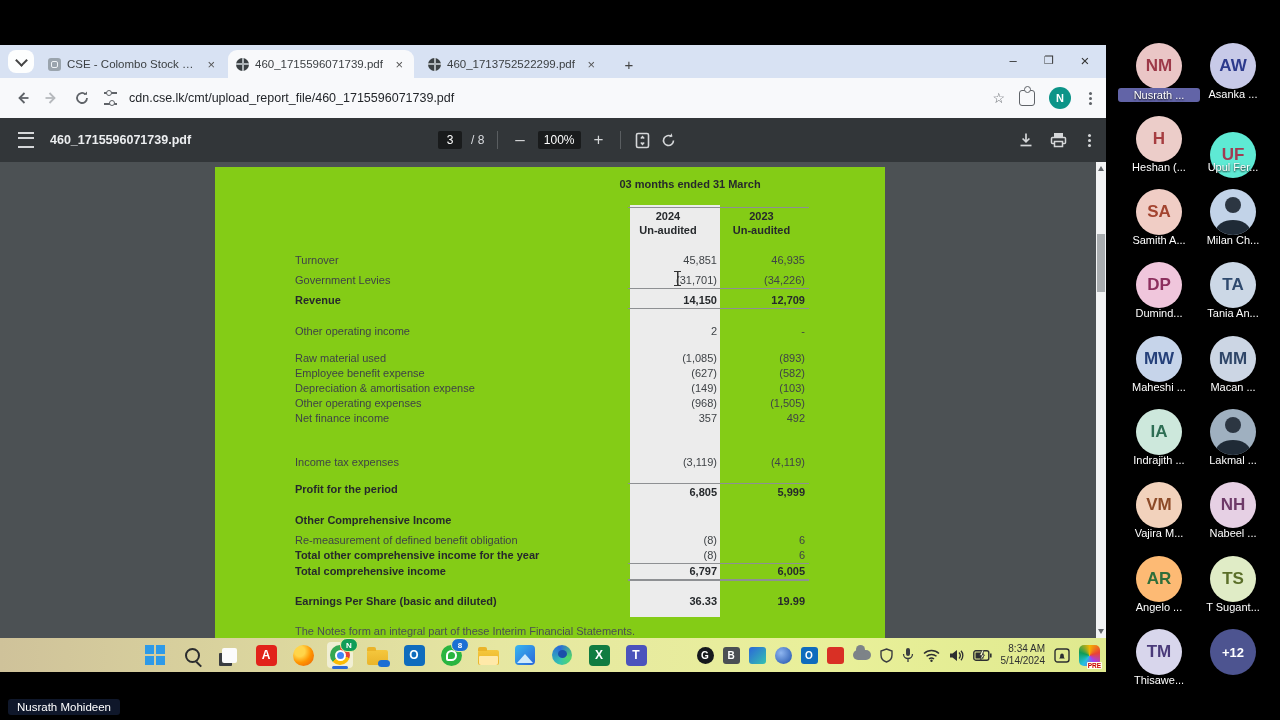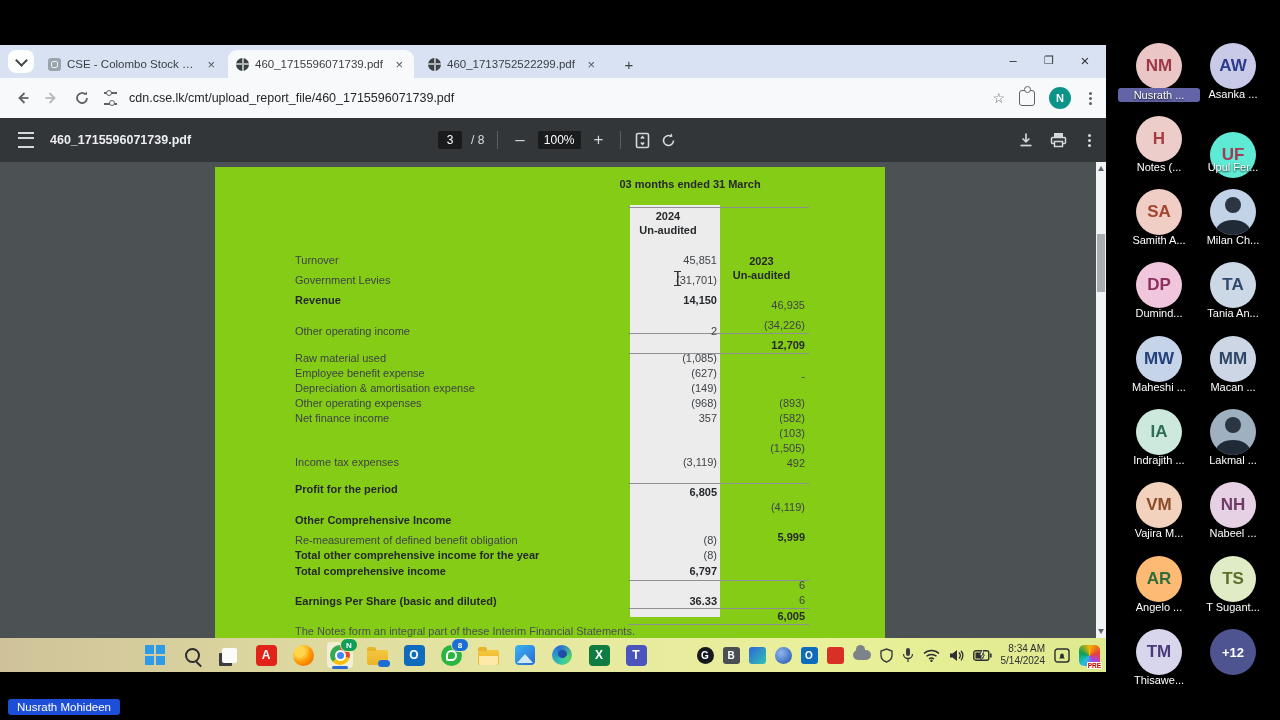--- a/index.html
+++ b/index.html
@@ -48,21 +48,21 @@
   .kebab-light{width:3px;height:3px;border-radius:50%;background:#d5d7d9;box-shadow:0 -5px 0 #d5d7d9,0 5px 0 #d5d7d9;margin:0 5px;}
   svg.ic{display:block;}
   
   #pdfarea{position:absolute;left:0;top:117px;width:100%;height:476px;background:#4c5154;overflow:hidden;}
   #page{position:absolute;left:215px;top:5px;width:670px;height:471px;background:#84cc16;}
   #band{position:absolute;left:415px;top:38px;width:90px;height:412px;background:#ececec;}
   .frow{position:absolute;left:0;width:100%;height:15px;font-size:11px;color:#3f4347;}
   .frow .lbl{position:absolute;left:80px;white-space:nowrap;}
   .frow .vals{position:absolute;left:413px;width:181px;display:flex;}
   .frow .v{width:90px;text-align:right;box-sizing:border-box;padding-right:1px;}
-  .frow .v+.v{width:91px;padding-right:4px;margin-top:45px;}
+  .frow .v+.v{width:91px;padding-right:4px;}
   .frow.bold,.frow.bold .lbl,.frow.bold .v{font-weight:bold;color:#26292c;}
   .vals.bt{border-top:1.5px solid #8e9093;padding-top:2px;}
   .vals.bb{border-bottom:1.5px solid #8e9093;padding-bottom:2px;}
   .center .v{text-align:center;padding-right:10px;}
   #period-hdr{position:absolute;left:385px;top:11px;width:180px;text-align:center;font-size:11px;font-weight:bold;color:#26292c;white-space:nowrap;}
   #xline{position:absolute;left:413px;top:413px;width:181px;border-top:1.5px solid #8e9093;}
   #footnote{position:absolute;left:80px;top:458px;font-size:11px;color:#4a4e52;border-bottom:1px solid #9aa0a4;padding-bottom:1px;}
   .ibeam{position:absolute;left:459px;top:104px;width:7px;height:13px;border-top:1.5px solid #333;border-bottom:1.5px solid #333;background:linear-gradient(#333,#333) center/1.5px 100% no-repeat;}
   
   #vscroll{position:absolute;right:0;top:0;width:10px;height:100%;background:#f2f3f4;}
@@ -107,21 +107,21 @@
   .pre span{position:absolute;right:-2px;bottom:-3px;font-size:6.5px;font-weight:bold;color:#c00;background:#ffe;padding:0 1px;border-radius:1px;}
   
   #panel{position:absolute;left:1116px;top:0;width:164px;height:720px;background:#000;}
   .pav{position:absolute;width:46px;height:46px;border-radius:50%;display:flex;align-items:center;justify-content:center;font-size:17px;font-weight:bold;overflow:hidden;}
   .pav.small-txt{font-size:13px;font-weight:bold;}
   .pname{position:absolute;width:78px;text-align:center;font-size:11px;color:#fff;white-space:nowrap;overflow:hidden;text-overflow:ellipsis;text-shadow:0 1px 2px #000;}
   .pname.hl{background:#6264a7;border-radius:3px;padding:1px 2px;}
   .photo::before{content:"";position:absolute;left:50%;top:8px;transform:translateX(-50%);width:16px;height:16px;border-radius:50%;background:#2c3642;}
   .photo::after{content:"";position:absolute;left:50%;bottom:-7px;transform:translateX(-50%);width:34px;height:22px;border-radius:50% 50% 0 0;background:#1f2a36;}
   
-  #presenter{position:absolute;left:8px;top:699px;background:#1d4ed8;color:#fff;font-size:11.5px;padding:2px 9px;border-radius:3px;}
+  #presenter{position:absolute;left:8px;top:699px;background:#0f172a;color:#fff;font-size:11.5px;padding:2px 9px;border-radius:3px;}
 </style>
 </head>
 <body>
 
 <div id="share">
 
   <div id="tabstrip">
     <div class="tab-search-btn">
         <div class="caret"></div>
       </div>
@@ -460,21 +460,21 @@
   </div>
 </div>
 
 <div id="panel">
   <div class="pav" style="left: 20px; top: 43px; background: rgb(234, 198, 198); color: rgb(156, 56, 72);">NM</div>
   <div class="pname hl" style="left:2px;top:88px">Nusrath ...</div>
   <div class="pav" style="left: 94px; top: 43px; background: rgb(200, 202, 232); color: rgb(45, 58, 140);">AW</div>
   <div class="pname" style="left:78px;top:88px">Asanka ...</div>
 
   <div class="pav" style="left: 20px; top: 116px; background: rgb(236, 205, 201); color: rgb(166, 61, 64);">H</div>
-  <div class="pname" style="left:4px;top:161px">Notes (...</div>
+  <div class="pname" style="left:4px;top:161px">Heshan (...</div>
   <div class="pav" style="left: 94px; top: 132px; background: #5eead4; color: rgb(161, 59, 82);">UF</div>
   <div class="pname" style="left:78px;top:161px">Upul Fer...</div>
 
   <div class="pav" style="left: 20px; top: 189px; background: rgb(240, 205, 197); color: rgb(163, 68, 48);">SA</div>
   <div class="pname" style="left:4px;top:234px">Samith A...</div>
   <div class="pav photo" style="left: 94px; top: 189px; background: rgb(194, 211, 232);"></div>
   <div class="pname" style="left:78px;top:234px">Milan Ch...</div>
 
   <div class="pav" style="left: 20px; top: 262px; background: rgb(240, 198, 220); color: rgb(140, 47, 94);">DP</div>
   <div class="pname" style="left:4px;top:307px">Dumind...</div>

